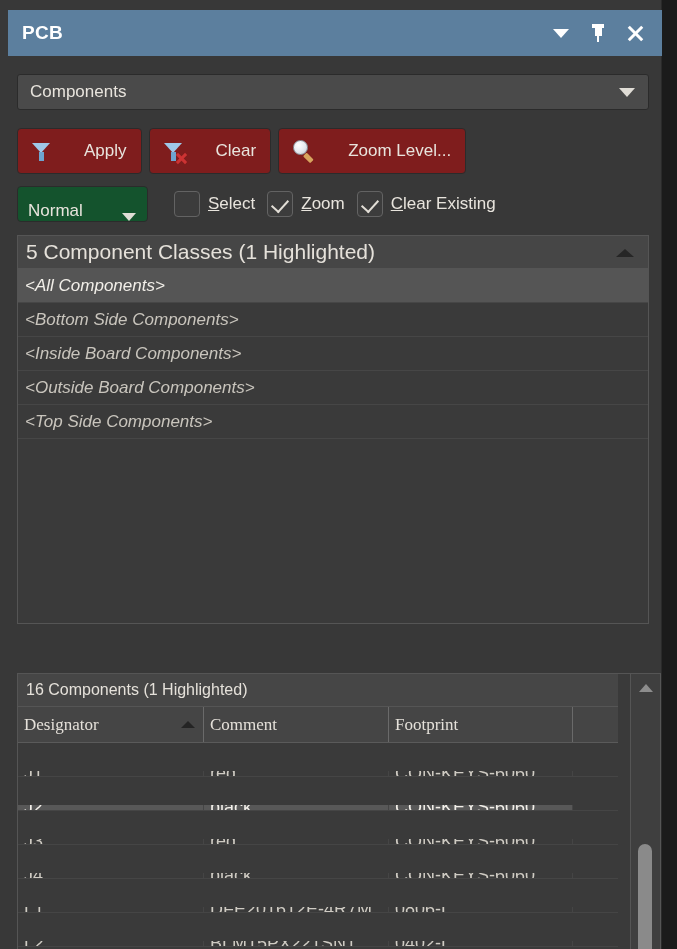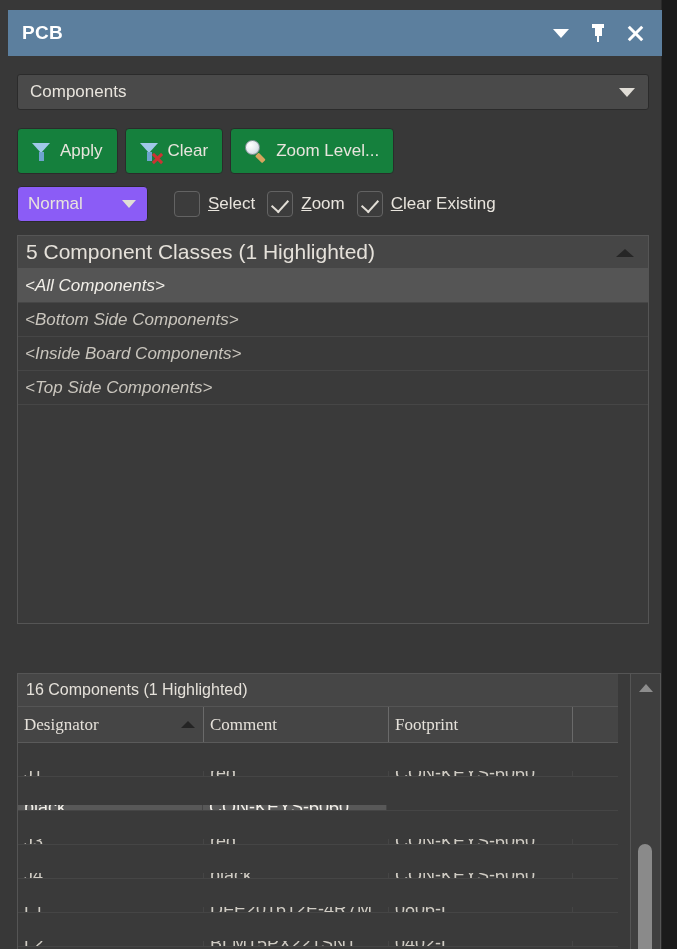--- a/index.html
+++ b/index.html
@@ -75,26 +75,27 @@
     width: 0; height: 0;
     border-left: 8px solid transparent;
     border-right: 8px solid transparent;
     border-top: 9px solid #e0ddd6;
   }
 
   
   .btnrow { position: absolute; left: 17px; top: 128px; display: flex; gap: 7px; }
   .tbtn {
     height: 46px;
-    background: #15803d;
+    background: #7f1d1d;
     border: 1px solid #2b2b2b;
     border-radius: 4px;
     display: flex; align-items: center;
     padding: 0 14px;
     cursor: pointer;
+    gap: 24px;
   }
   .tbtn .lbl { color: #e8e4dd; font-size: 17px; margin-left: 9px; }
 
   .funnel { position: relative; width: 19px; height: 19px; }
   .funnel .top {
     position: absolute; left: 0; top: 1px;
     width: 0; height: 0;
     border-left: 9.5px solid transparent;
     border-right: 9.5px solid transparent;
     border-top: 10px solid #9fc8e8;
@@ -121,24 +122,24 @@
     border-radius: 1px;
   }
 
   
   .optrow {
     position: absolute; left: 17px; top: 186px;
     display: flex; align-items: center; height: 36px;
   }
   .smallcombo {
     width: 131px; height: 36px;
-    background: #8b5cf6;
+    background: #14532d;
     border: 1px solid #2b2b2b;
     border-radius: 4px;
-    display: flex; align-items: center;
+    display: flex; align-items: flex-end;
     cursor: pointer;
   }
   .smallcombo .sc-text { color: #e8e4dd; font-size: 17px; margin-left: 10px; }
   .smallcombo .sc-arrow {
     margin-left: auto; margin-right: 11px;
     width: 0; height: 0;
     border-left: 7px solid transparent;
     border-right: 7px solid transparent;
     border-top: 8px solid #e0ddd6;
   }
@@ -365,20 +366,23 @@
       <div class="clsrow sel">
           <span>&lt;All Components&gt;</span>
         </div>
       <div class="clsrow">
           <span>&lt;Bottom Side Components&gt;</span>
         </div>
       <div class="clsrow">
           <span>&lt;Inside Board Components&gt;</span>
         </div>
       <div class="clsrow">
+          <span>&lt;Outside Board Components&gt;</span>
+        </div>
+      <div class="clsrow">
           <span>&lt;Top Side Components&gt;</span>
         </div>
     </div>
   </div>
 
   <div class="compbox">
     <div class="comphdr">
       <span class="htext">16 Components (1 Highlighted)</span>
     </div>
 
@@ -398,20 +402,21 @@
       </div>
     </div>
 
     <div class="trow">
       <div class="cell c1">J1</div>
       <div class="cell c2">red</div>
       <div class="cell c3">CON-KEYS-6060</div>
       <div class="cell c4"></div>
     </div>
     <div class="trow hl">
+      <div class="cell c1">J2</div>
       <div class="cell c2">black</div>
       <div class="cell c3">CON-KEYS-6060</div>
       <div class="cell c4"></div>
     </div>
     <div class="trow">
       <div class="cell c1">J3</div>
       <div class="cell c2">red</div>
       <div class="cell c3">CON-KEYS-6060</div>
       <div class="cell c4"></div>
     </div>

